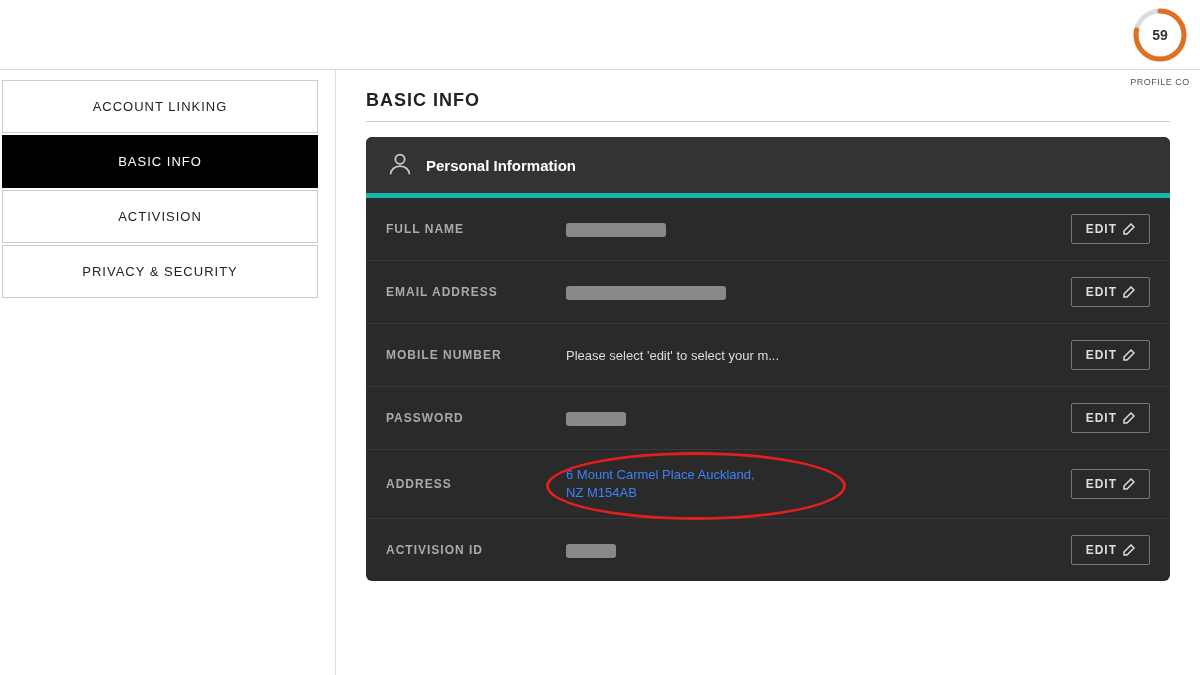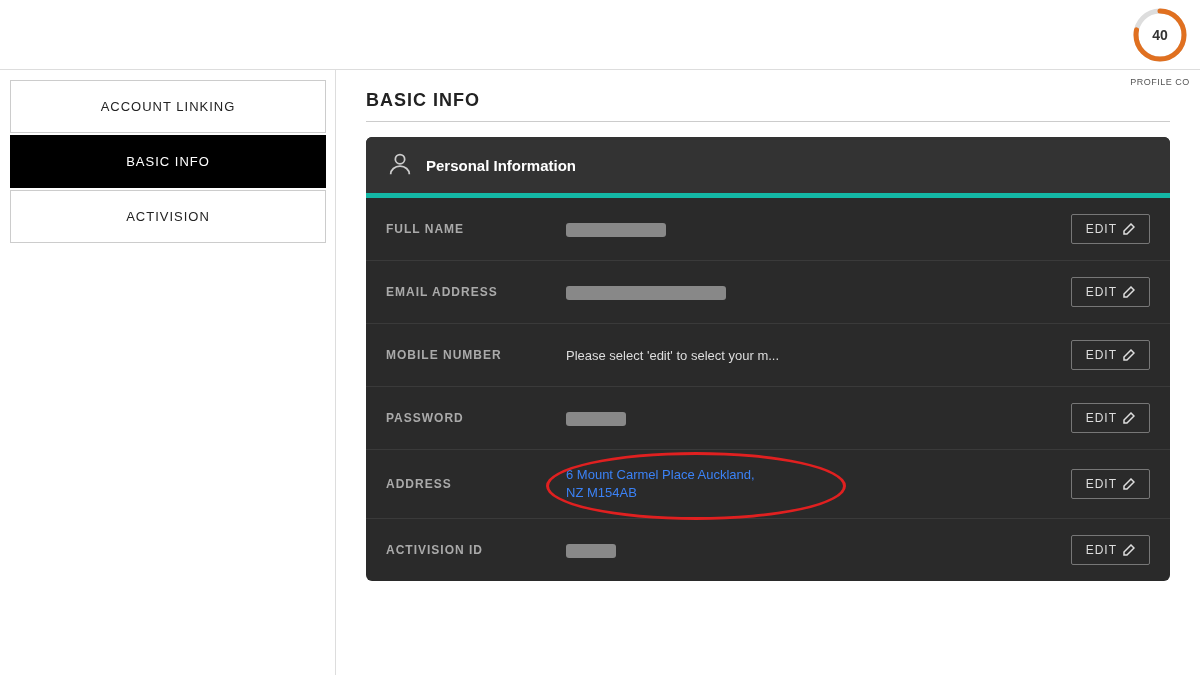--- a/index.html
+++ b/index.html
@@ -72,21 +72,21 @@
       flex-shrink: 0;
       border-right: 1px solid #ddd;
       padding: 10px 0;
       background: #fff;
     }
     .sidebar-item {
       width: 100%;
       padding: 18px 10px;
       text-align: center;
       border: 1px solid #ccc;
-      margin: 0 0 0 10px;
+      margin: 0 0 0 2px;
       width: 316px;
       cursor: pointer;
       font-size: 13px;
       letter-spacing: 1px;
       font-weight: 500;
       color: #222;
       background: #fff;
       margin-bottom: 2px;
     }
     .sidebar-item.active {
@@ -172,21 +172,21 @@
     }
     .edit-btn {
       display: flex;
       align-items: center;
       gap: 6px;
       padding: 7px 14px;
       border: 1px solid #777;
       background: transparent;
       color: #ddd;
       font-size: 12px;
-      font-weight: 400;
+      font-weight: 700;
       letter-spacing: 1px;
       cursor: pointer;
       border-radius: 2px;
       white-space: nowrap;
       justify-content: space-between;
     }
     .edit-icon-svg {
       width: 12px;
       height: 12px;
     }
@@ -218,32 +218,33 @@
 <div class="top-bar">
 
   <div class="profile-completion">
     <div class="circle-container">
       <svg width="60" height="60" viewBox="0 0 60 60">
 
         <circle cx="30" cy="30" r="24" fill="none" stroke="#ddd" stroke-width="5"></circle>
 
         <circle cx="30" cy="30" r="24" fill="none" stroke="#e07020" stroke-width="5" stroke-dasharray="117.6 150.8" stroke-linecap="round"></circle>
       </svg>
-      <div class="circle-number">40</div>
+      <div class="circle-number">59</div>
     </div>
     <div class="profile-label">PROFILE CO</div>
   </div>
 </div>
 
 <div class="main-layout">
 
   <div class="sidebar">
     <div class="sidebar-item">ACCOUNT LINKING</div>
     <div class="sidebar-item active">BASIC INFO</div>
     <div class="sidebar-item">ACTIVISION</div>
+    <div class="sidebar-item">PRIVACY &amp; SECURITY</div>
   </div>
 
   <div class="content">
     <div class="section-title">BASIC INFO</div>
 
     <div class="info-card">
 
       <div class="info-card-header">
         <svg class="person-icon" viewBox="0 0 24 24" fill="none" stroke="#ccc" stroke-width="1.5">
           <circle cx="12" cy="7" r="4"></circle>

